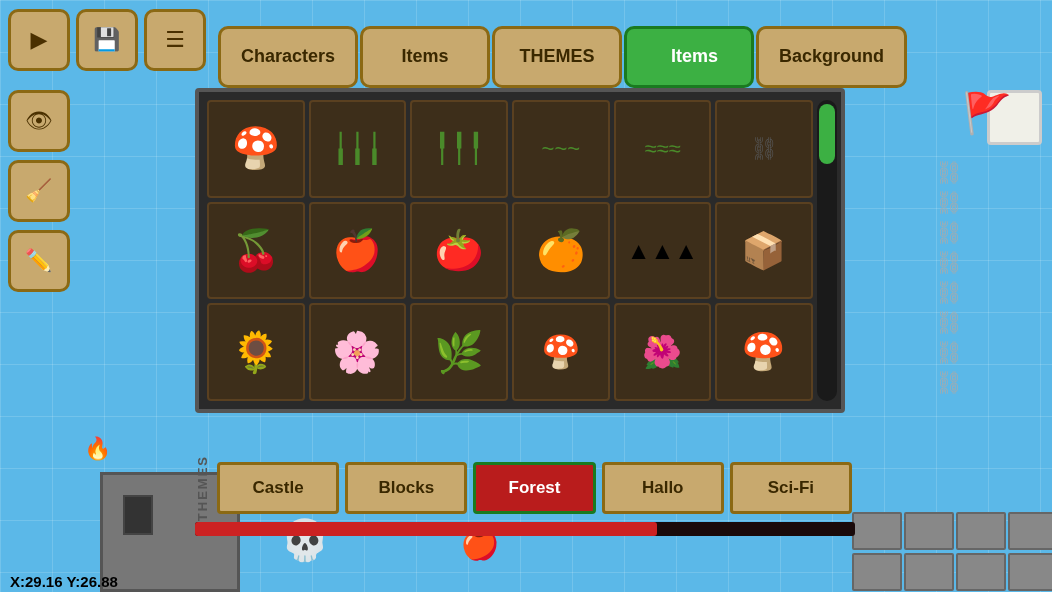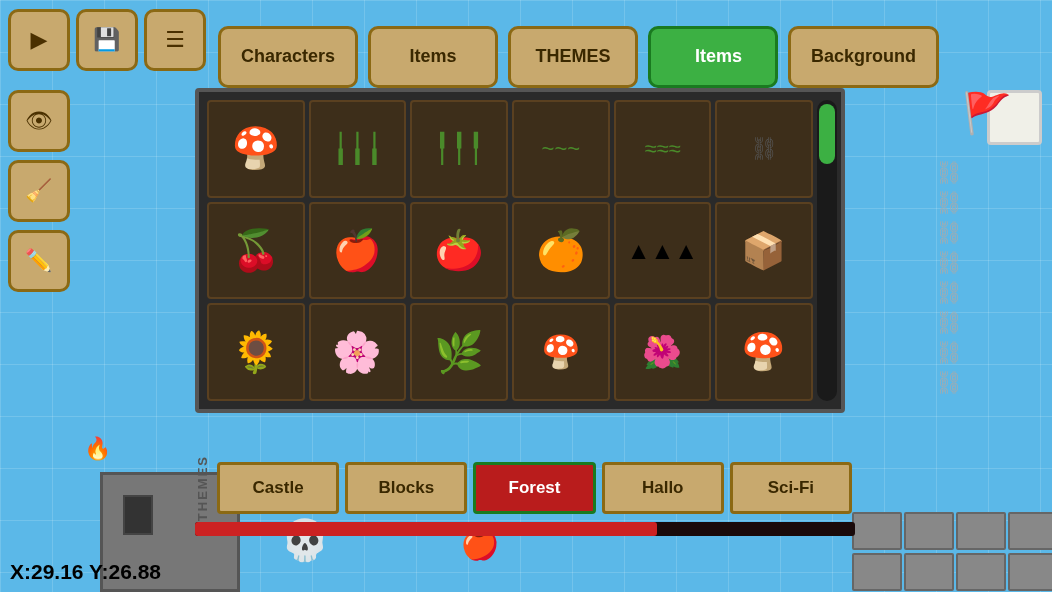--- a/index.html
+++ b/index.html
@@ -47,21 +47,21 @@
       align-items: center;
       justify-content: center;
       cursor: pointer;
       font-size: 22px;
       color: #4a3000;
       flex-shrink: 0;
     }
 
     .tab-buttons {
       display: flex;
-      gap: 10px;
+      gap: 2px;
       margin-left: 6px;
       margin-top: 33px;
     }
 
     .tab-btn {
       padding: 0 20px;
       height: 62px;
       background: #c8a96e;
       border: 3px solid #8b6914;
       border-radius: 10px;
@@ -217,23 +217,23 @@
     .progress-bar-fill {
       height: 100%;
       background: #cc2222;
       border-radius: 3px;
       width: 70%;
     }
 
     
     .coords {
       position: absolute;
-      bottom: 8px;
+      bottom: 2px;
       left: 10px;
-      font-size: 21px;
+      font-size: 15px;
       font-weight: bold;
       color: #000;
       z-index: 10;
     }
 
     
     .castle-wall {
       position: absolute;
       bottom: 0;
       left: 100px;

